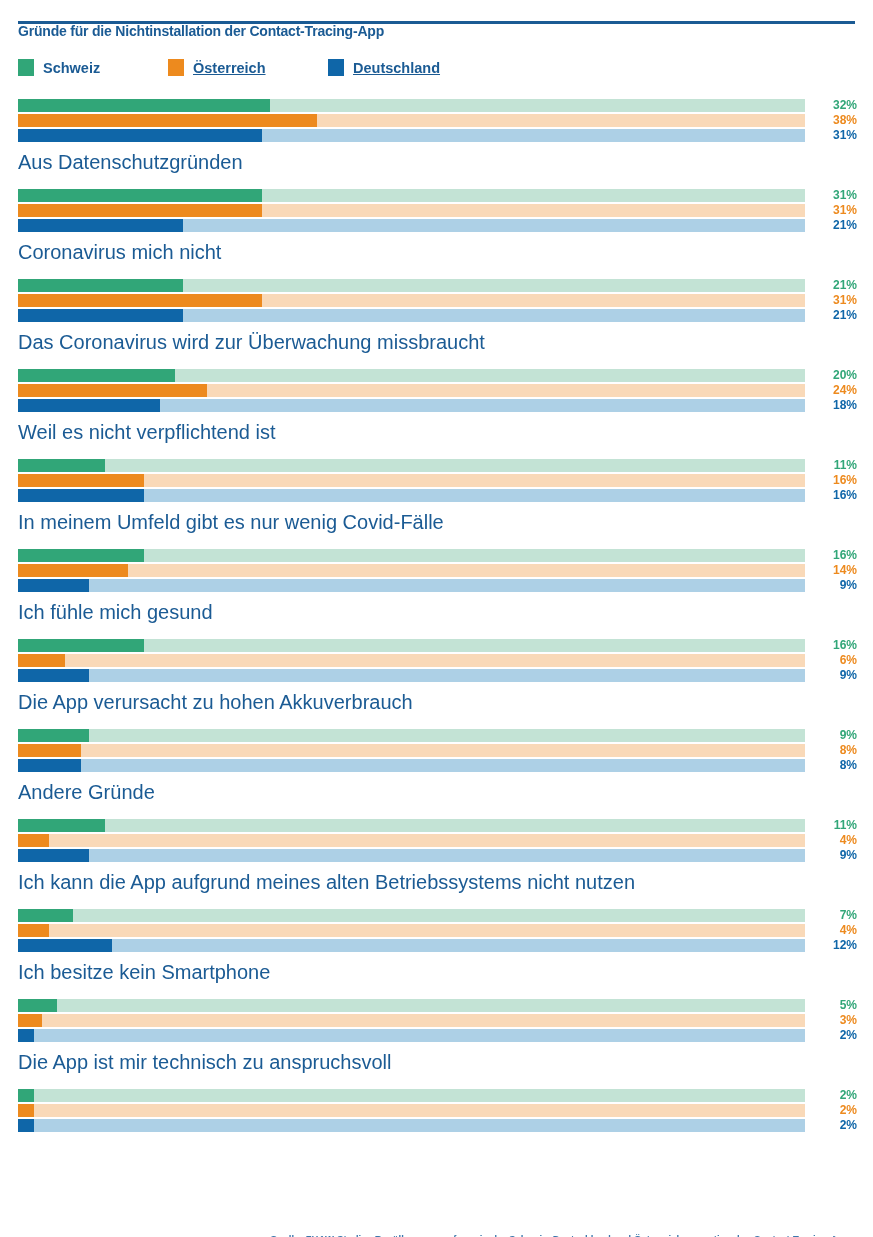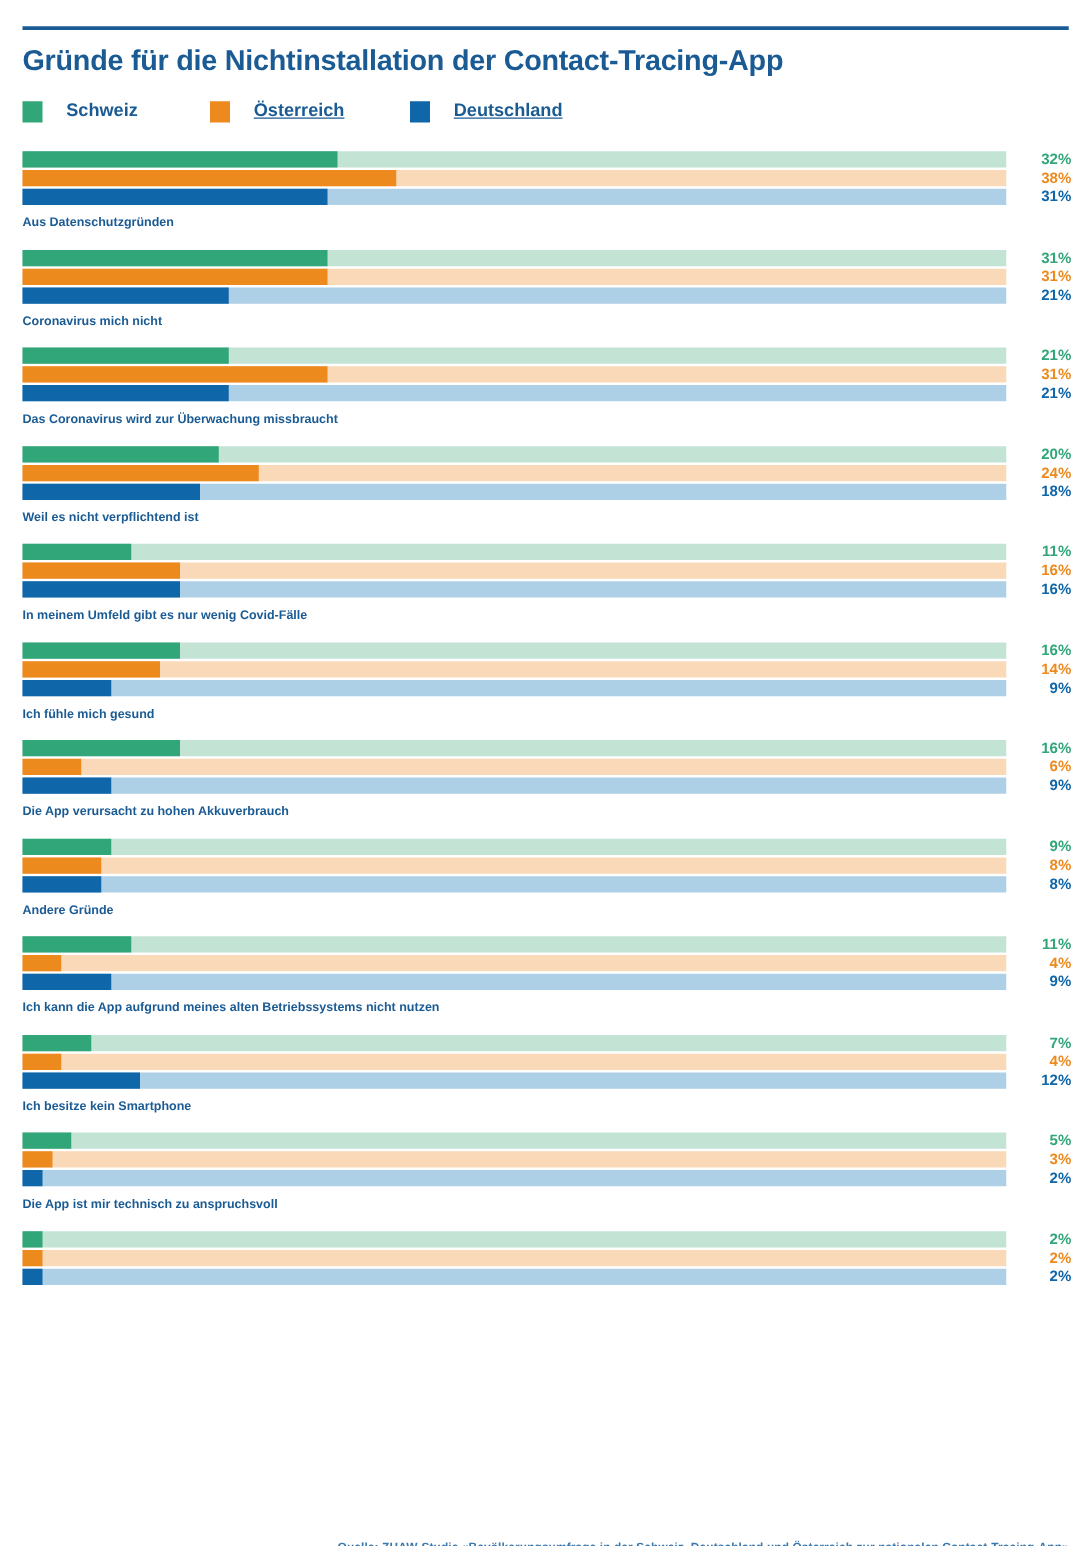--- a/index.html
+++ b/index.html
@@ -26,40 +26,38 @@
   }
 
   
   .top-rule {
     height: 3px;
     background: #1b5b94;
     margin-top: 21px;
     width: 837px;
   }
   .chart-title {
-    font-size: 23px;
+    font-size: 14px;
     font-weight: bold;
     color: #1b5b94;
     letter-spacing: -0.2px;
-    margin-top: 12px;
     line-height: 1.1;
     white-space: nowrap;
   }
 
   
   .legend {
     display: flex;
     align-items: center;
     margin-top: 18px;
     height: 20px;
   }
   .legend-item {
     display: flex;
-    align-items: center;
-    gap: 10px;
+    align-items: flex-end;
   }
   .legend-item + .legend-item { margin-left: 0; text-decoration: underline; }
   .legend-swatch {
     width: 16px;
     height: 17px;
     display: inline-block;
     flex: 0 0 auto;
   }
   .legend-label {
     font-size: 14.5px;
@@ -108,26 +106,25 @@
     left: 795px;
     top: -1px;
     width: 44px;
     text-align: right;
     font-size: 12px;
     font-weight: bold;
     line-height: 14px;
     white-space: nowrap;
   }
   .cat-label {
-    font-size: 10px;
+    font-size: 20px;
     color: #1b5b94;
     margin-top: 9px;
     line-height: 1.15;
     white-space: nowrap;
-    font-weight: bold;
   }
 
   
   .source {
     position: absolute;
     right: 18px;
     bottom: 14px;
     font-size: 9.5px;
     font-weight: bold;
     color: #3a78ad;

